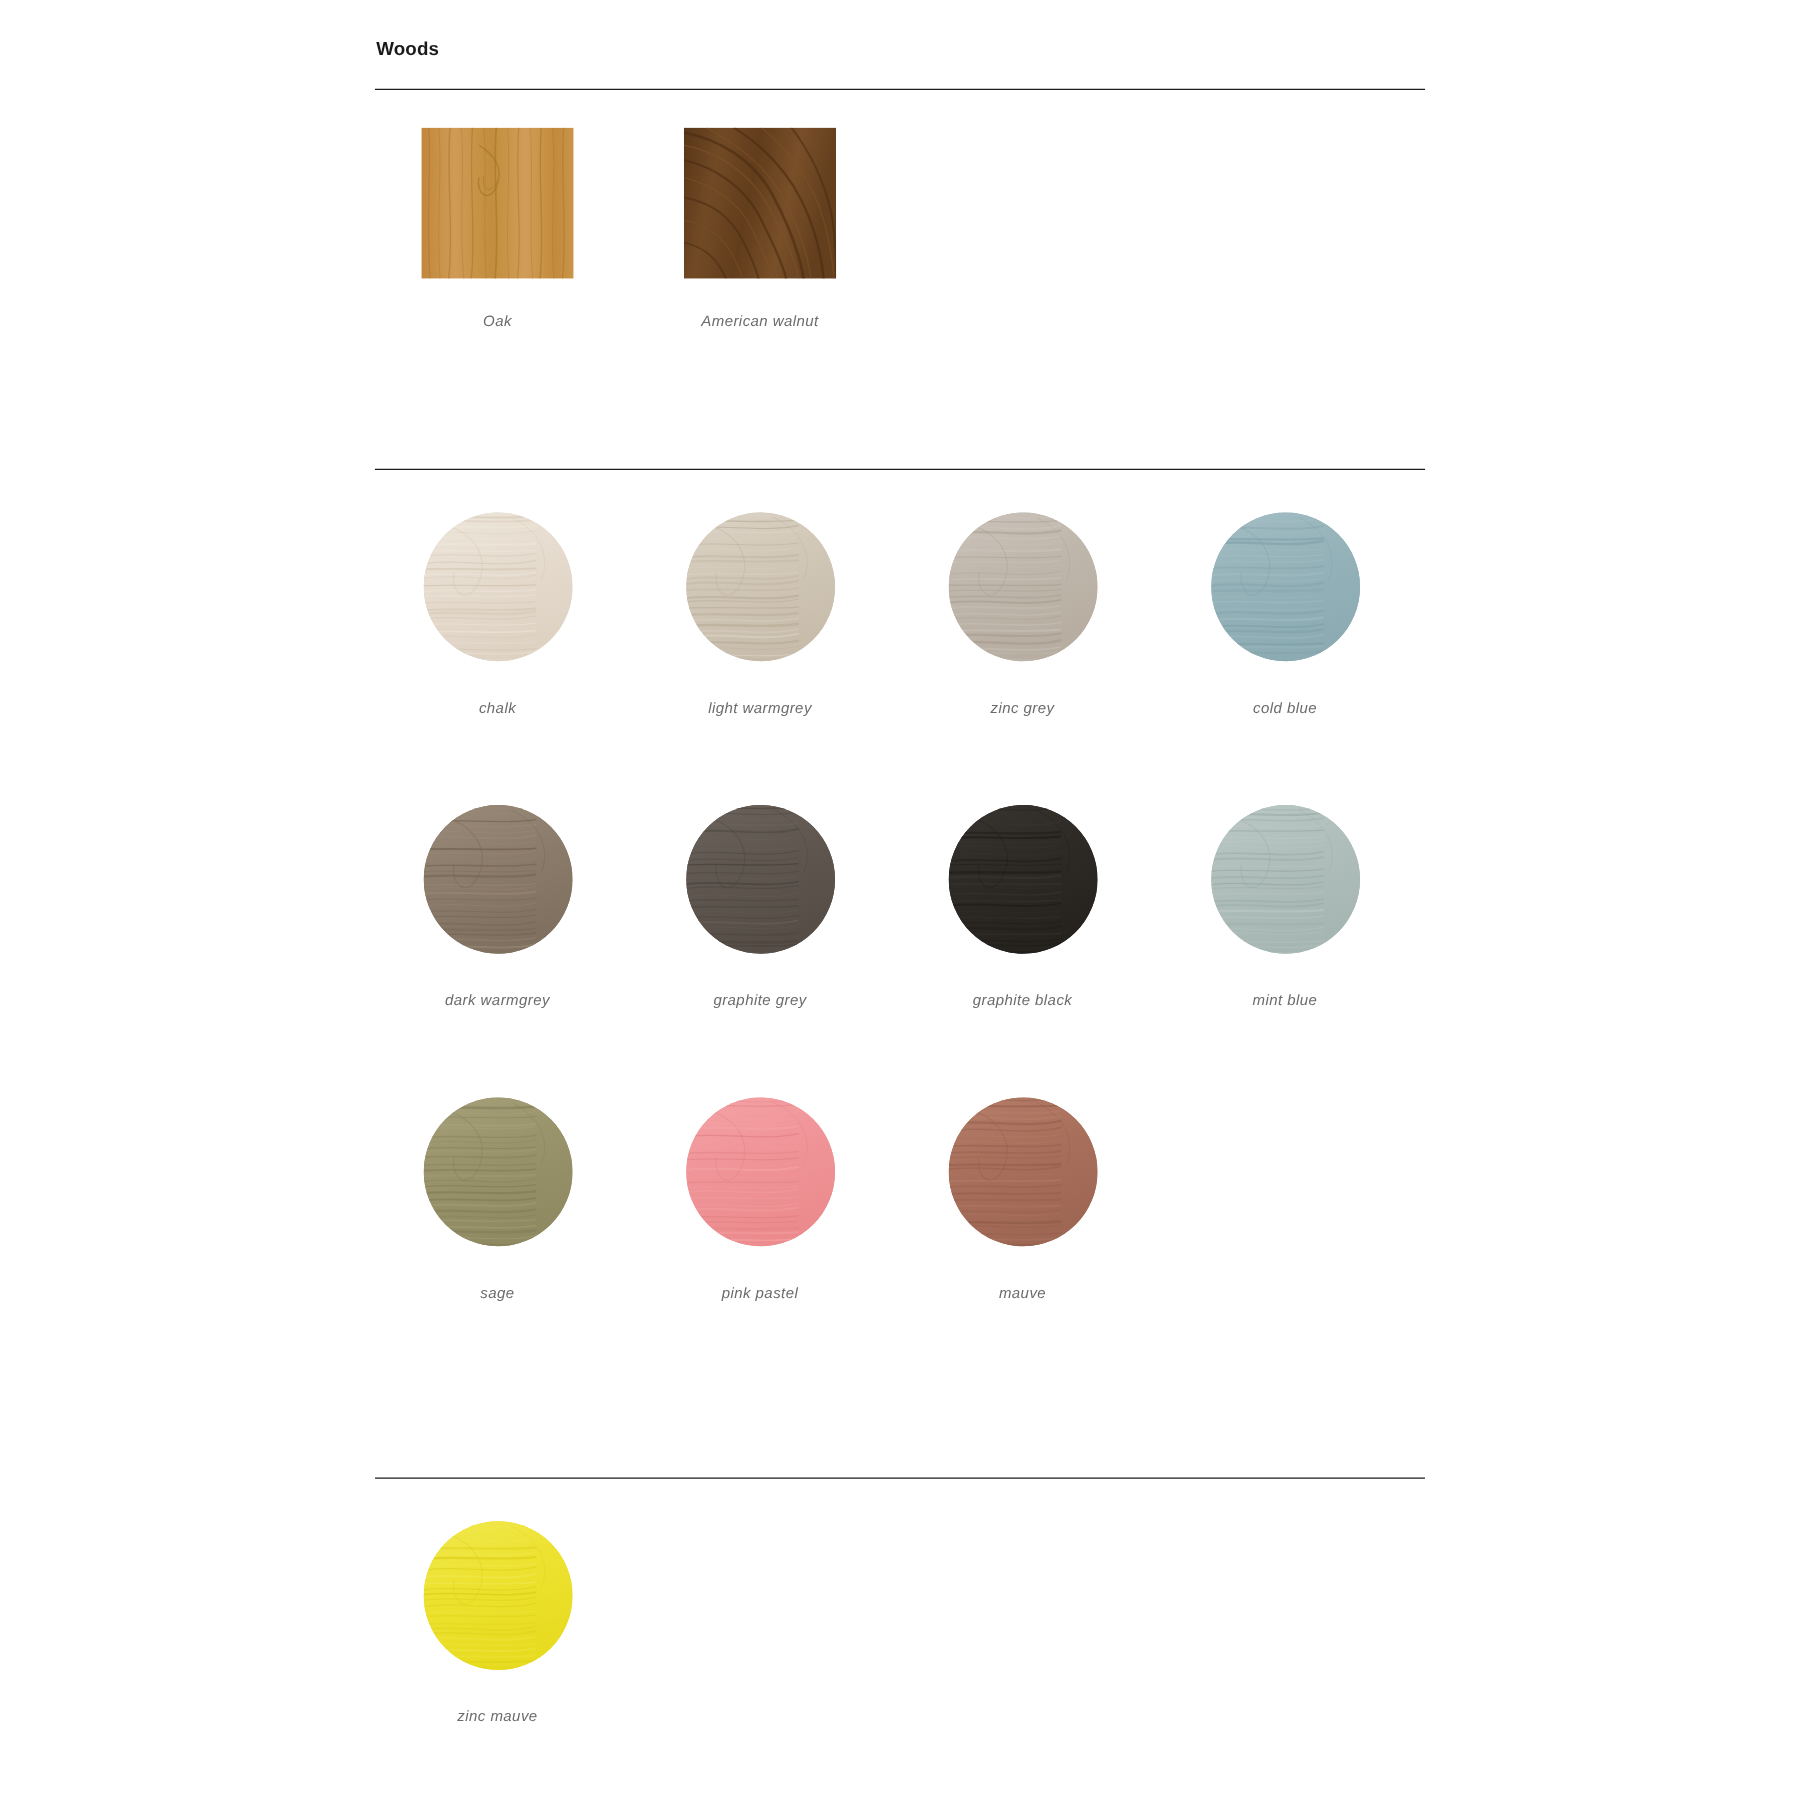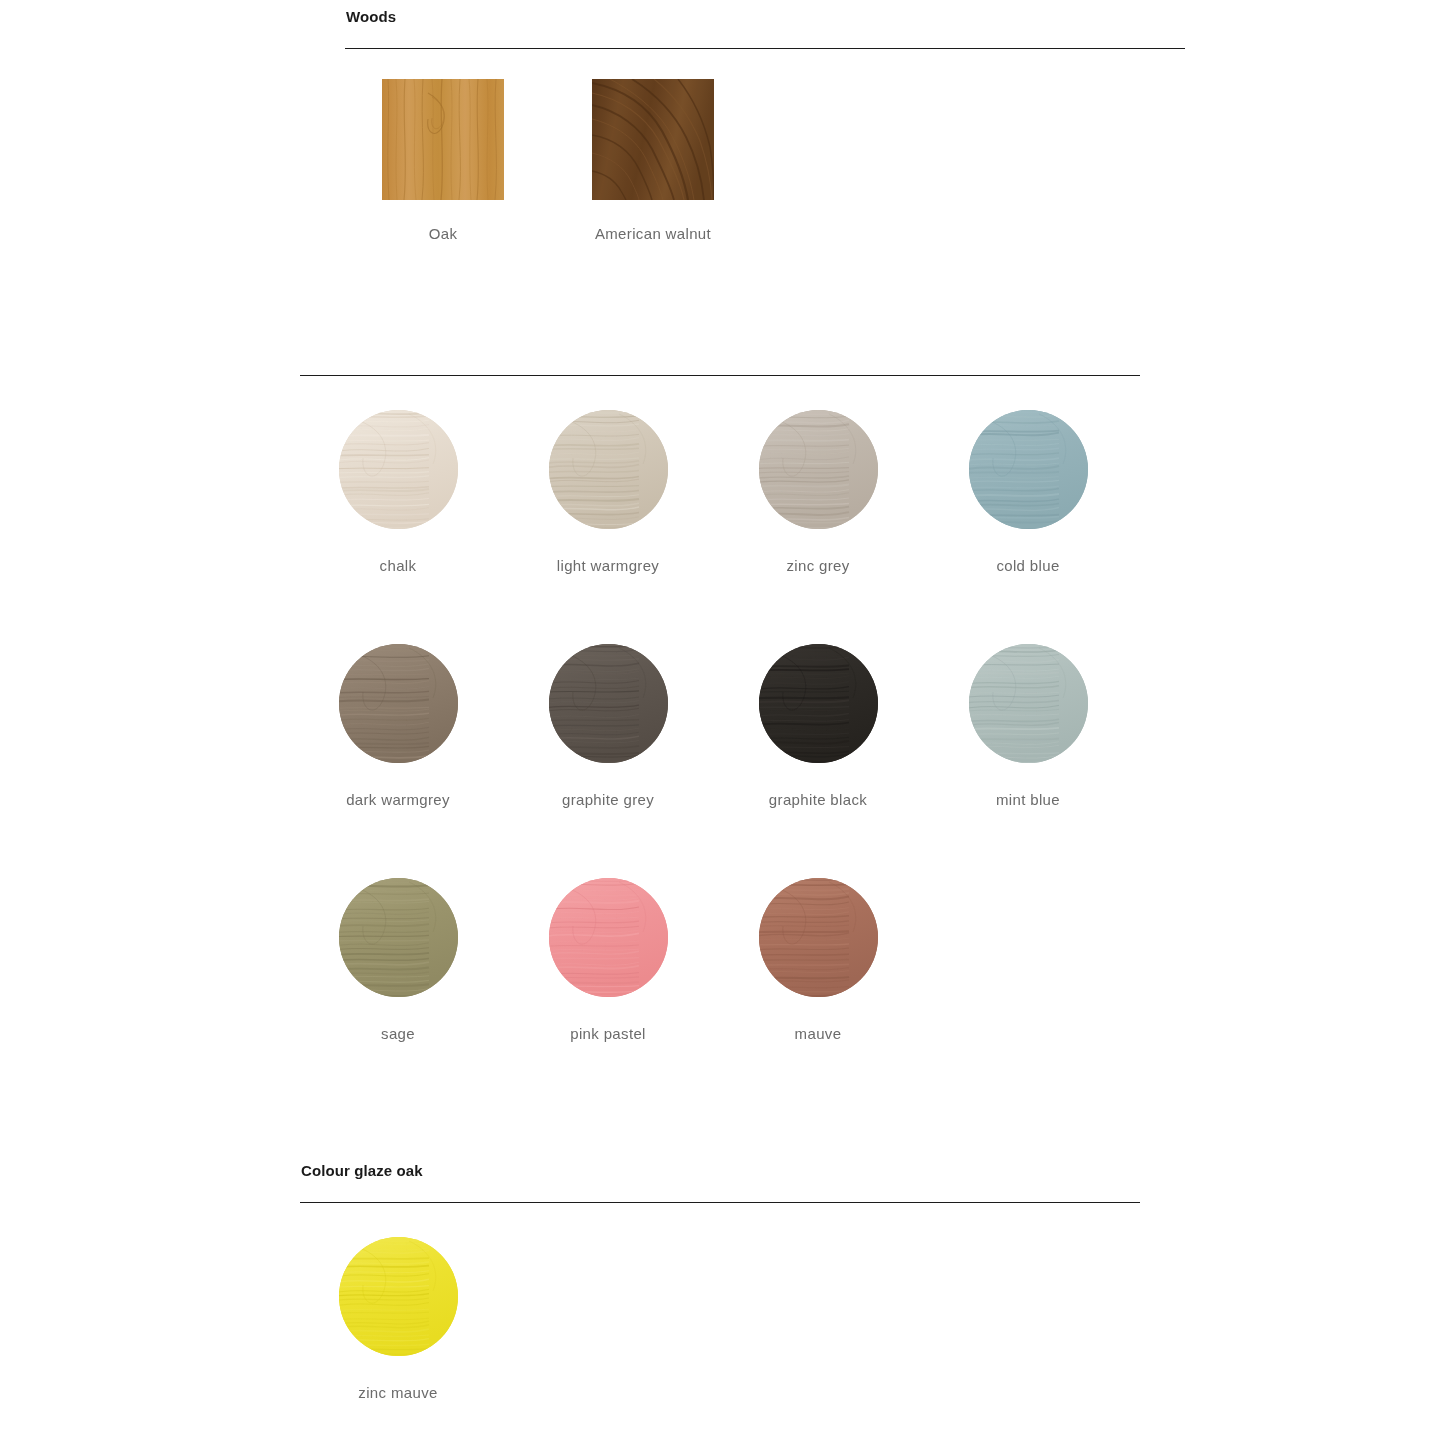--- a/index.html
+++ b/index.html
@@ -19,21 +19,21 @@
 
   .page {
     position: absolute;
     left: 300px;
     top: 0;
     width: 840px;
   }
 
   
   .section { position: absolute; left: 0; width: 840px; }
-  #section-woods       { top: 7px; margin-left: 45px; }
+  #section-woods       { top: 30px; }
   #section-stain       { top: 354px; }
   #section-glaze       { top: 1161px; }
 
   .section-heading {
     font-size: 15px;
     font-weight: bold;
     color: #1a1a1a;
     letter-spacing: 0.1px;
     line-height: 20px;
     margin: 0;
@@ -75,26 +75,27 @@
   .swatch.round { border-radius: 50%; width: 119px; height: 119px; }
 
   .grain {
     position: absolute;
     inset: 0;
     pointer-events: none;
   }
 
   .swatch-label {
     margin-top: 30px;
-    font-size: 15px;
+    font-size: 12px;
     font-weight: 400;
     color: #6b6b6b;
     letter-spacing: 0.35px;
     line-height: 14px;
     white-space: nowrap;
+    font-style: italic;
   }
 
   
   #woods-row { height: 200px; }
   #woods-row .swatch-label { margin-top: 27px; }
 
   #stain-grid .row:nth-child(1) { top: 0; }
 </style>
 </head>
 <body>
@@ -667,21 +668,20 @@
               </svg>
             </div>
           <div class="swatch-label">mauve</div>
         </div>
       </div>
 
     </div>
   </section>
 
   <section class="section" id="section-glaze">
-    <h2 class="section-heading">Colour glaze oak</h2>
     <div class="section-rule"></div>
 
     <div class="grid" style="margin-top:34px;">
       <div class="row">
         <div class="cell c0">
           <div class="swatch round" id="sw-zinc-yellow" style="background: rgb(232, 220, 33);">
               <svg class="grain" viewBox="0 0 119 119" preserveAspectRatio="none">
                 <defs>
                   <linearGradient id="g12" x1="0" y1="0" x2="0.35" y2="1">
                     <stop offset="0%" stop-color="#f1e84e"></stop>

